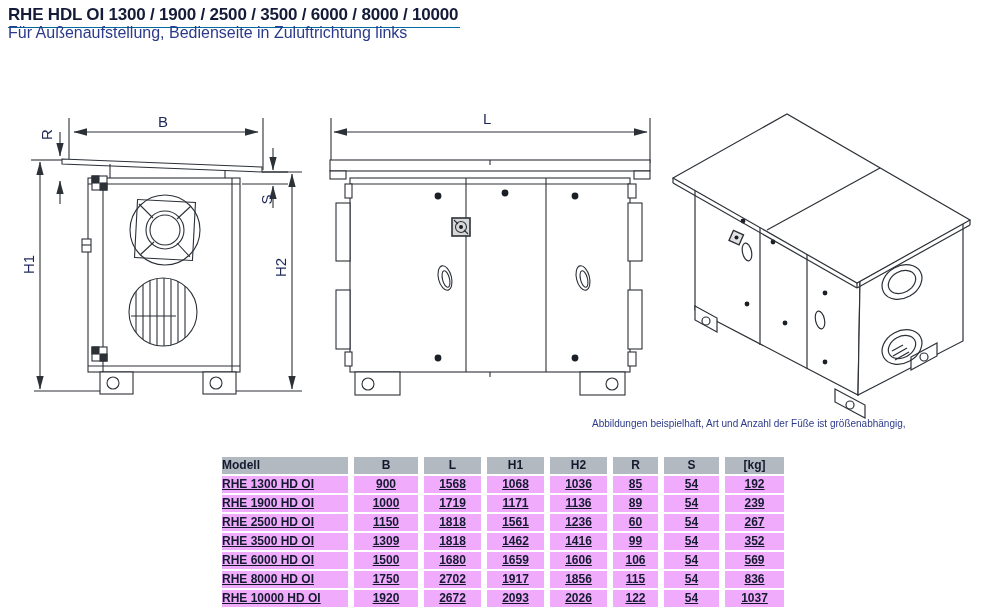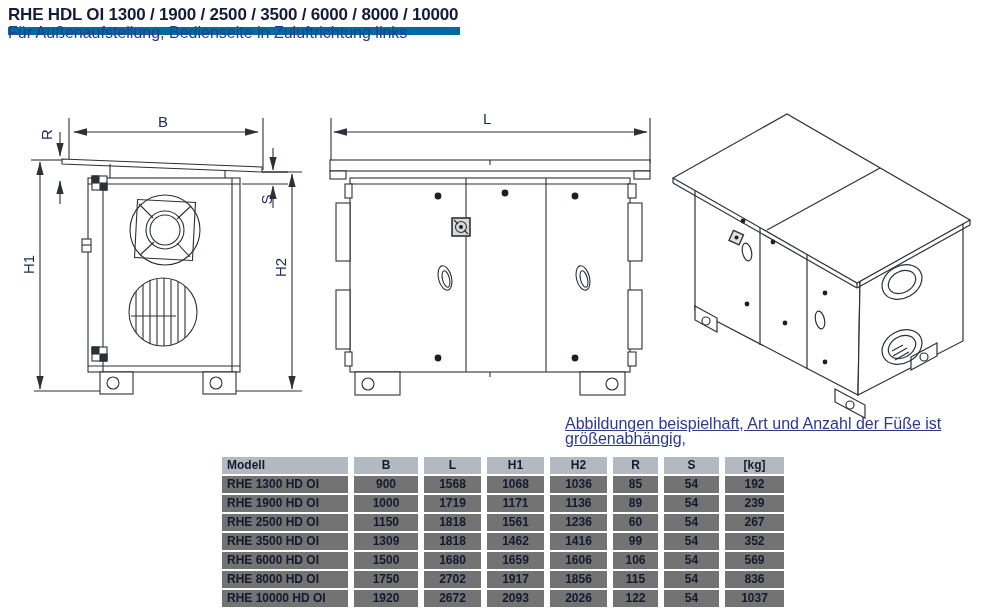--- a/index.html
+++ b/index.html
@@ -5,55 +5,55 @@
   html,body{margin:0;padding:0;}
   body{
     width:1000px;height:615px;position:relative;background:#ffffff;
     font-family:"Liberation Sans", sans-serif;overflow:hidden;
     -webkit-font-smoothing:antialiased;
   }
   
   .title{
     position:absolute;left:8px;top:5px;display:inline-block;
     font-size:17px;font-weight:bold;letter-spacing:-0.2px;color:#141b38;
-    border-bottom:8px solid #0369a1;padding-bottom:2px;padding-right:2px;
+    border-bottom:1px solid #0369a1;padding-bottom:2px;padding-right:2px;
   }
   .subtitle{
     position:absolute;left:8px;top:24px;font-size:16px;color:#2c3a8a;
   }
   
   .drawing{position:absolute;}
   .drawing svg{display:block;}
   #side-view{left:10px;top:100px;width:300px;height:310px;}
   #front-view{left:315px;top:105px;width:355px;height:300px;}
   #iso-view{left:665px;top:60px;width:330px;height:365px;}
   .dim{
     position:absolute;font-size:15px;color:#1d2858;line-height:15px;
     white-space:nowrap;
   }
   .dim.rot{transform:rotate(-90deg);transform-origin:center center;}
   .note{
-    position:absolute;left:565px;top:417px;width:404px;
-    font-size:16px;line-height:14.5px;color:#2c3a8a;text-decoration:underline;
+    position:absolute;left:592px;top:417px;width:404px;
+    font-size:10px;line-height:14.5px;color:#2c3a8a;
   }
   
   .spec-table{position:absolute;left:222px;top:457px;}
   .tr{
     display:grid;
     grid-template-columns:126px 64px 57px 57px 57px 45px 55px 59px;
     column-gap:6px;margin-bottom:2px;
   }
   .tr.gap{margin-top:0;}
   .th,.td{
     height:17px;line-height:17px;font-size:12px;font-weight:bold;
     color:#141a2e;text-align:center;overflow:hidden;
   }
   .th{background:#b3b9c0;}
-  .td{background:#737373;}
-  .th.model,.td.model{text-align:left;padding-left:5px;}
+  .td{background:#f0abfc;text-decoration:underline;}
+  .th.model,.td.model{text-align:left;}
 </style>
 </head>
 <body>
 
 <div class="title">RHE HDL OI 1300 / 1900 / 2500 / 3500 / 6000 / 8000 / 10000</div>
 <div class="subtitle">Für Außenaufstellung, Bedienseite in Zuluftrichtung links</div>
 
 <div class="drawing" id="side-view">
 <svg width="300" height="310" viewBox="0 0 300 310" fill="none" stroke="#2c3138" stroke-width="1.1">
   <defs>

